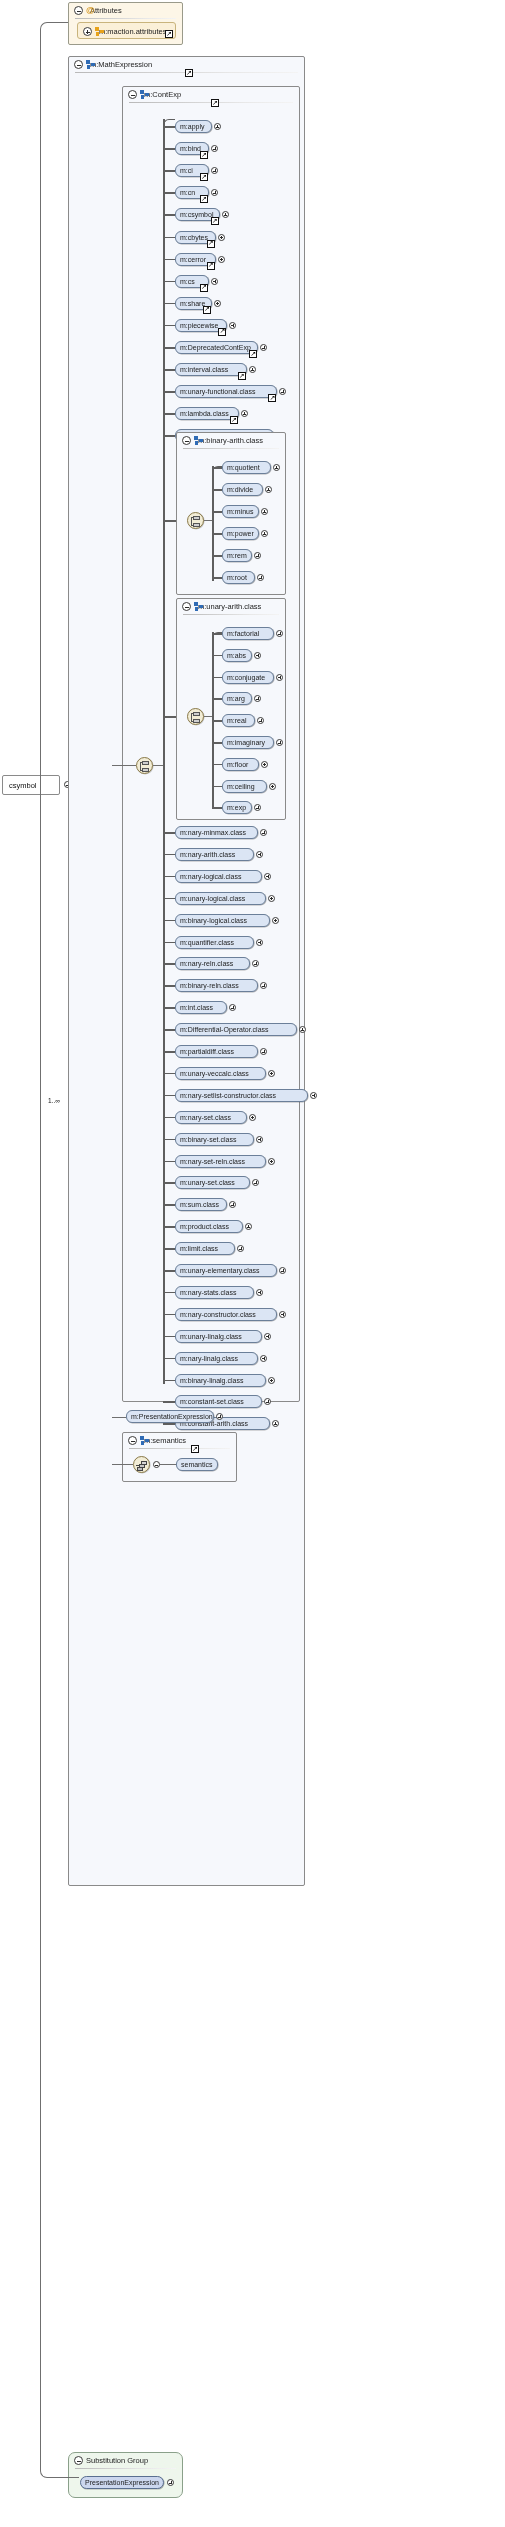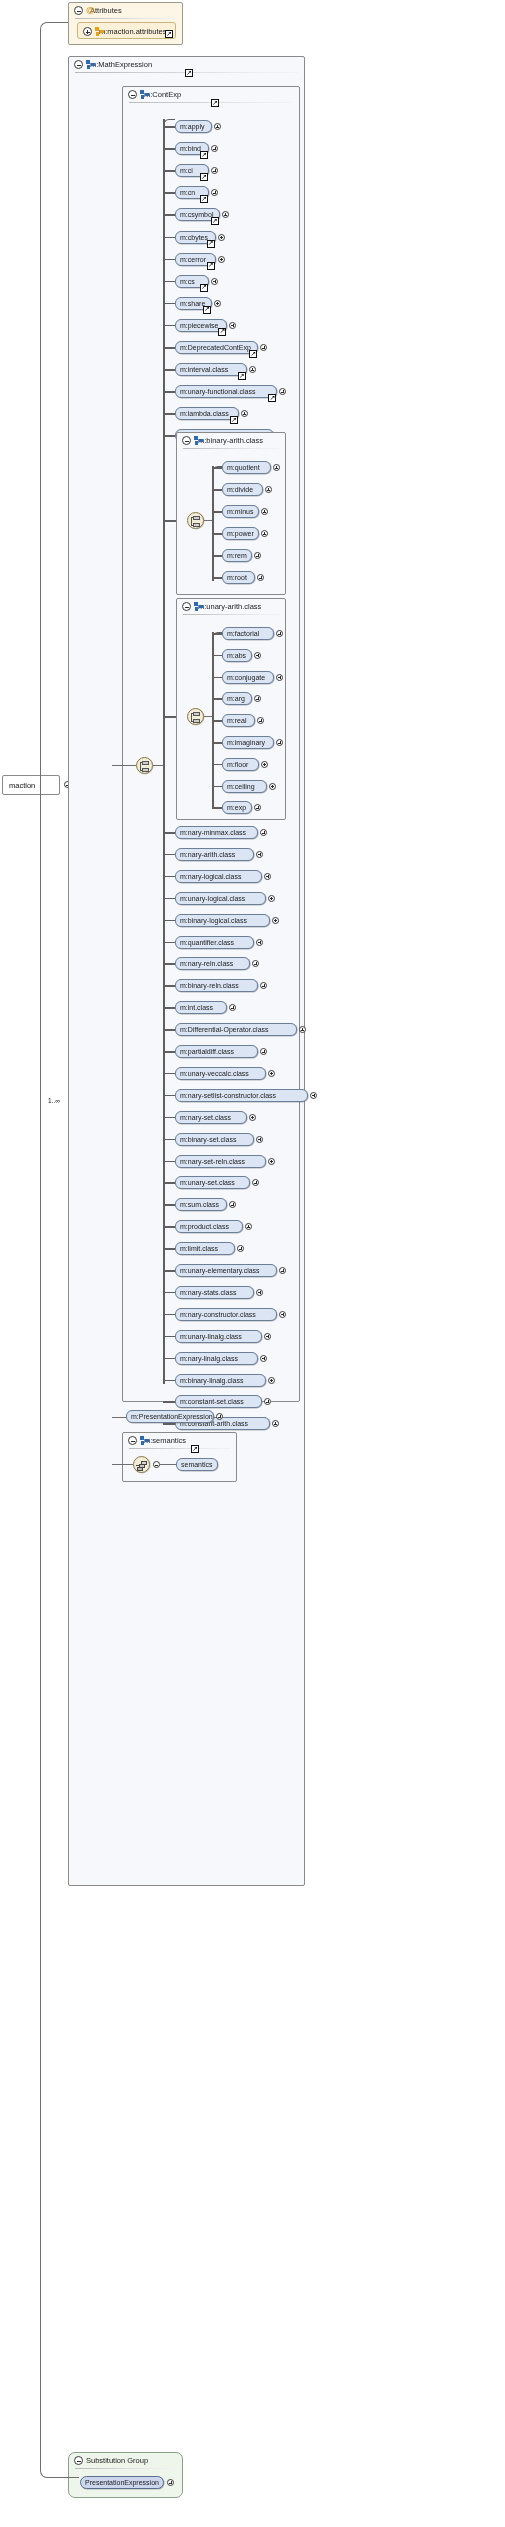--- a/index.html
+++ b/index.html
@@ -127,21 +127,21 @@
     position:absolute; font-size:7.5px; color:#111; white-space:nowrap;
   }
   .root-box {
     position:absolute; border:1px solid #8a8a8a; background:#ffffff;
   }
 </style>
 </head>
 <body>
 
 <div class="root-box" style="left:2px; top:775px; width:58px; height:20px; border-radius:2px;"></div>
-<div class="root-label" style="left:9px; top:781px;">maction</div>
+<div class="root-label" style="left:9px; top:781px;">csymbol</div>
 <div class="tog p" style="left:64px; top:781px;"></div>
 
 <div class="h" style="left:71px; top:785px; width:14px;"></div>
 
 <div class="comp choice" style="left:85px; top:1095px;">
   <div class="bk"></div>
   <div class="b1"></div>
   <div class="b2"></div>
 </div>
 <div class="occ" style="left:48px; top:1097px;">1..∞</div>

